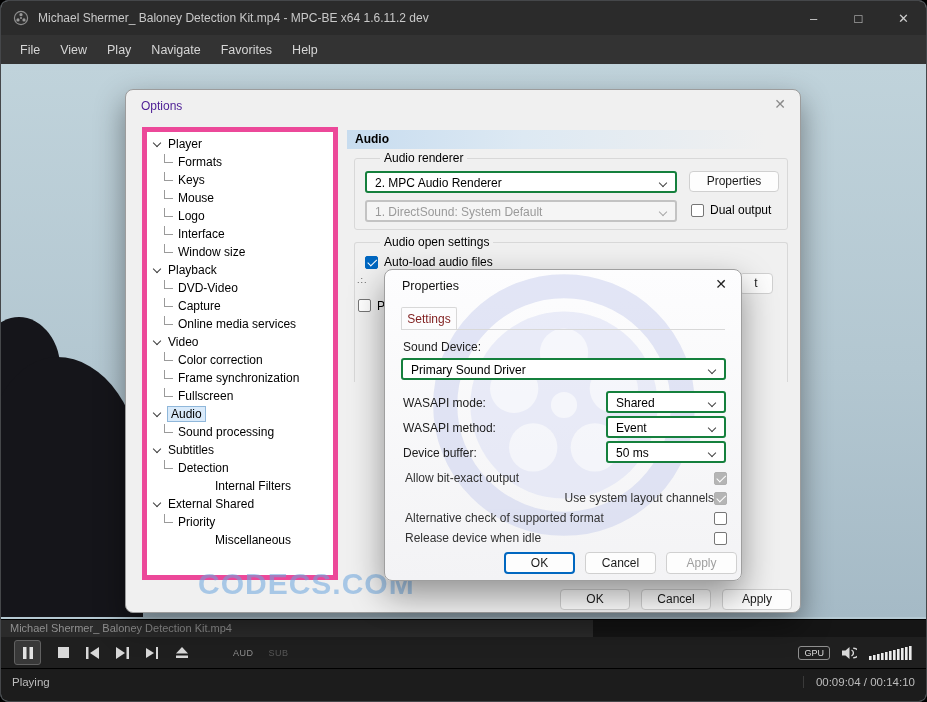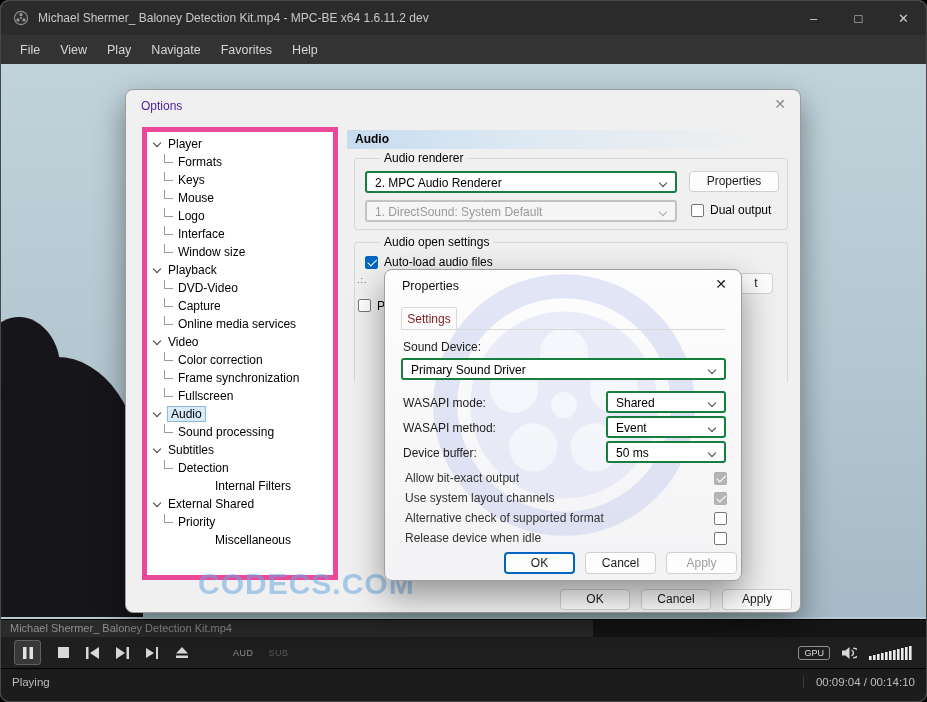--- a/index.html
+++ b/index.html
@@ -314,21 +314,21 @@
     <span class="p-lbl" style="left:18px; top:176px;">Device buffer:</span>
     <div class="combo" style="left:221px; top:171px; width:120px;">
       <span>50 ms</span>
       <span class="cchev"></span>
     </div>
 
     <div class="p-row" style="top:200px;">
       <span>Allow bit-exact output</span>
       <span class="cb checked gray"></span>
     </div>
-    <div class="p-row" style="top:220px;">
+    <div class="p-row" style="top:220px;justify-content:flex-end;">
       <span>Use system layout channels</span>
       <span class="cb checked gray"></span>
     </div>
     <div class="p-row" style="top:240px;">
       <span>Alternative check of supported format</span>
       <span class="cb"></span>
     </div>
     <div class="p-row" style="top:260px;">
       <span>Release device when idle</span>
       <span class="cb"></span>

